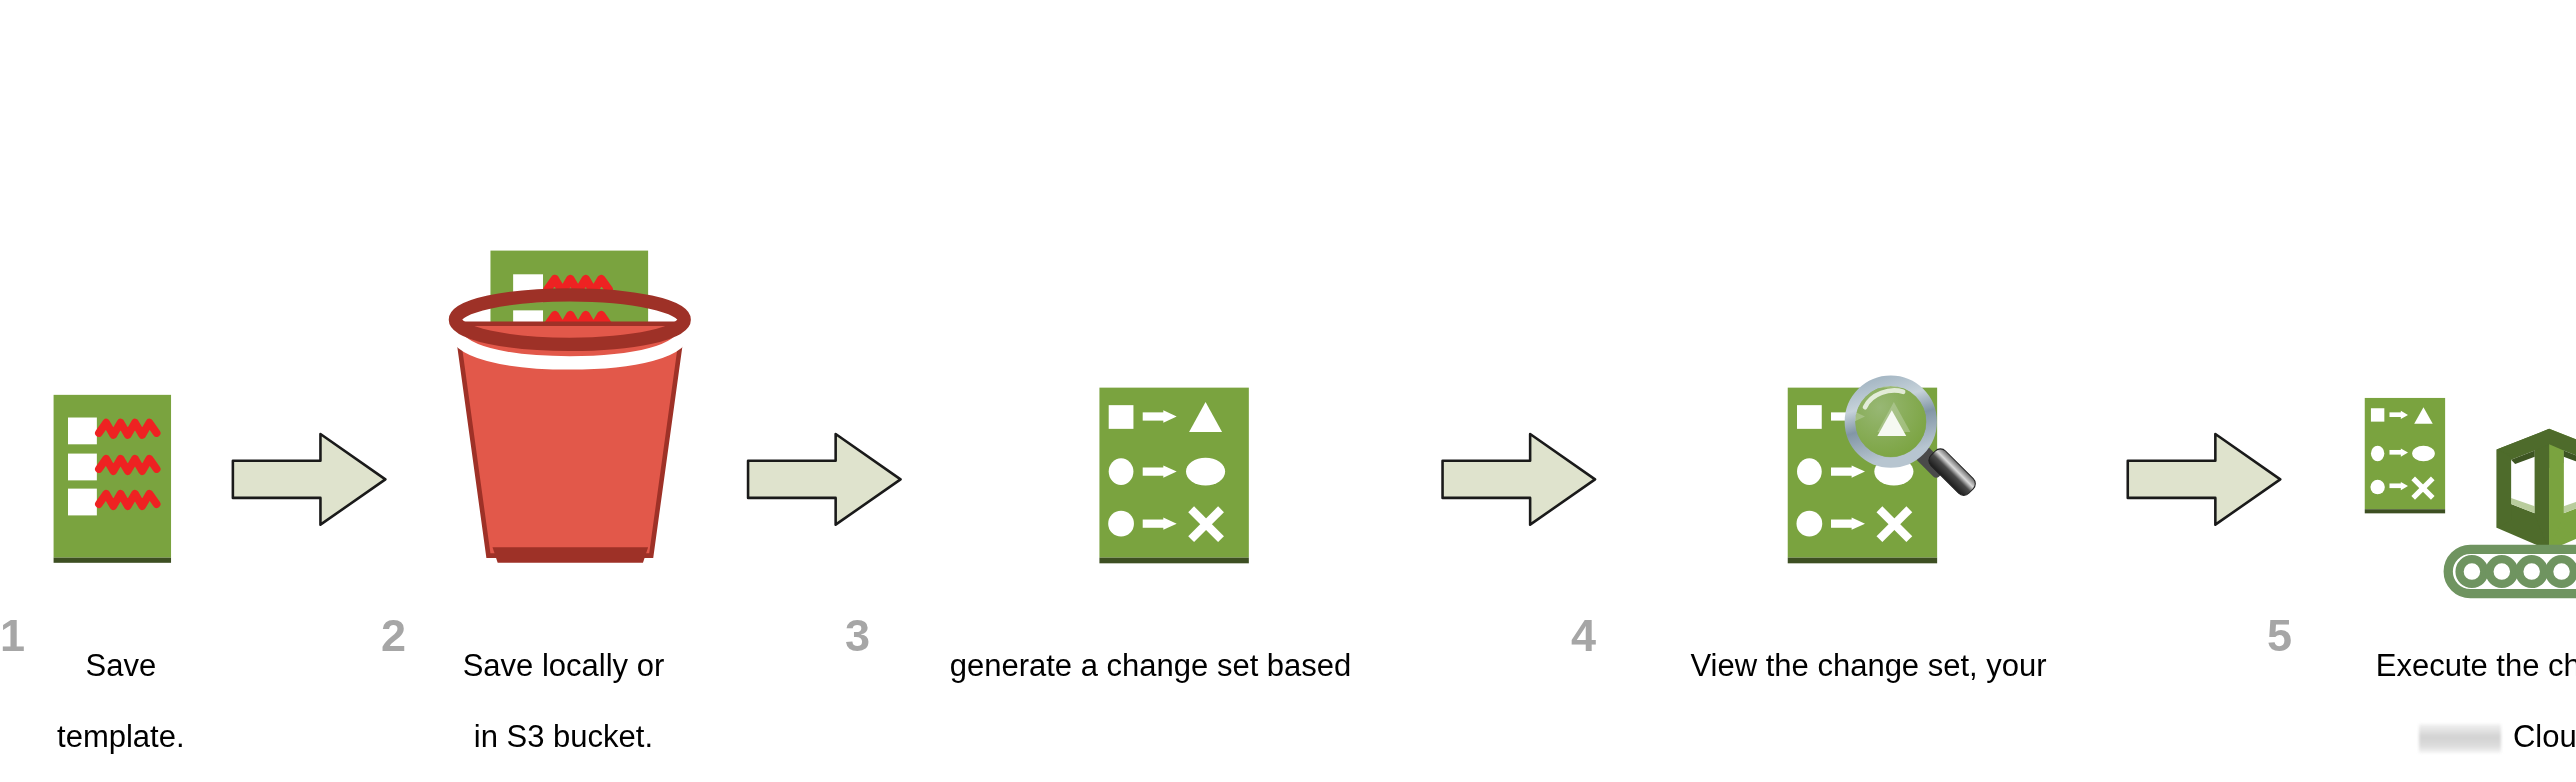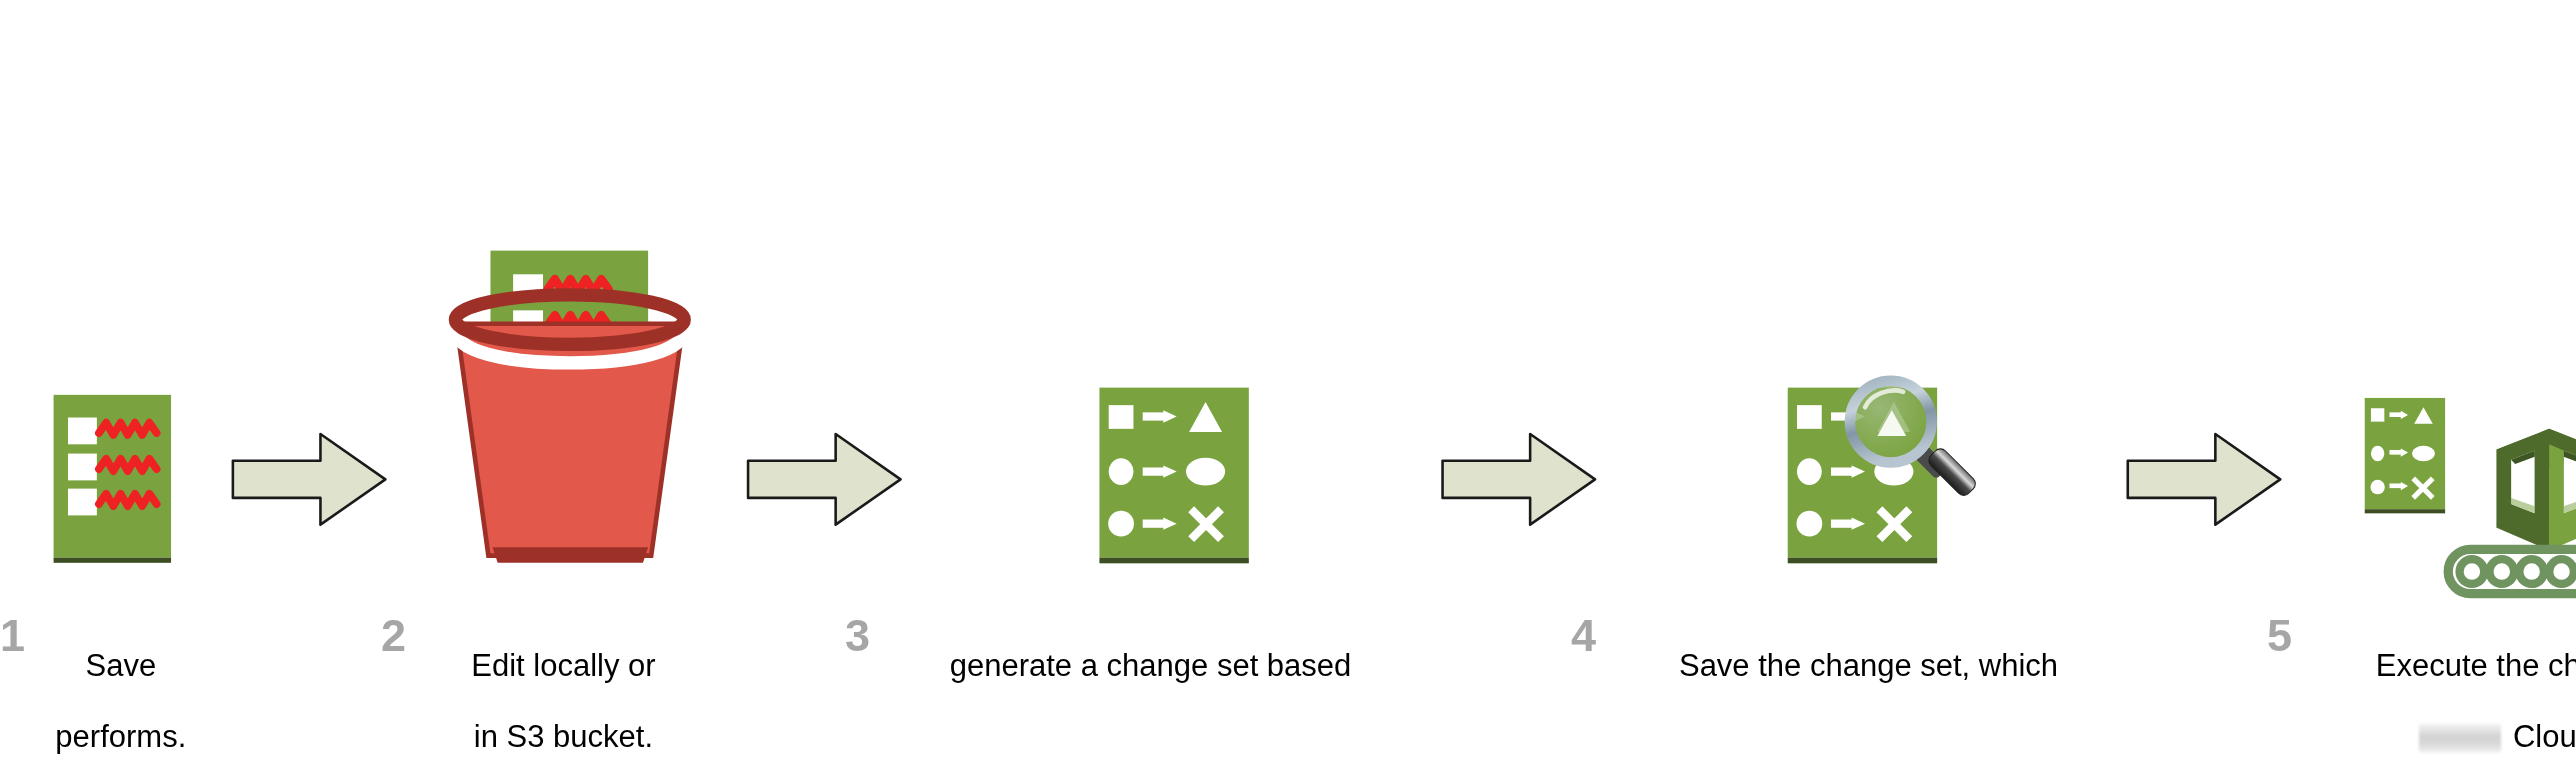--- a/index.html
+++ b/index.html
@@ -390,45 +390,45 @@
       </g>
 
       <line x1="5728" y1="780" x2="5776" y2="780" stroke="#0a9d58" stroke-width="5"></line>
     </g>
   </svg>
 
   <div class="caption" style="left:0px;top:613px;width:222px;">
     <div class="step-num">1</div>
     <div class="step-text" style="width:170px;margin-left:11.3px;">
       <div>Save</div>
-      <div>performs.</div>
+      <div>template.</div>
     </div>
   </div>
 
   <div class="caption" style="left:381px;top:613px;width:340px;">
     <div class="step-num">2</div>
     <div class="step-text" style="width:289px;margin-left:13.4px;">
-      <div>Edit locally or</div>
+      <div>Save locally or</div>
       <div>in S3 bucket.</div>
     </div>
   </div>
 
   <div class="caption" style="left:845px;top:613px;width:587px;">
     <div class="step-num">3</div>
     <div class="step-text" style="width:531px;margin-left:15.5px;">
       <div>generate a change set based</div>
       
       
     </div>
   </div>
 
   <div class="caption" style="left:1571px;top:613px;width:572px;">
     <div class="step-num">4</div>
     <div class="step-text" style="width:515px;margin-left:15.5px;">
-      <div>Save the change set, which</div>
+      <div>View the change set, your</div>
       
       
     </div>
   </div>
 
   <div class="caption" style="left:2267px;top:613px;width:818px;">
     <div class="step-num">5</div>
     <div class="step-text" style="width:762px;margin-left:13.4px;">
       <div>Execute the change set to update your stack.</div>
       <div class="nobr">

